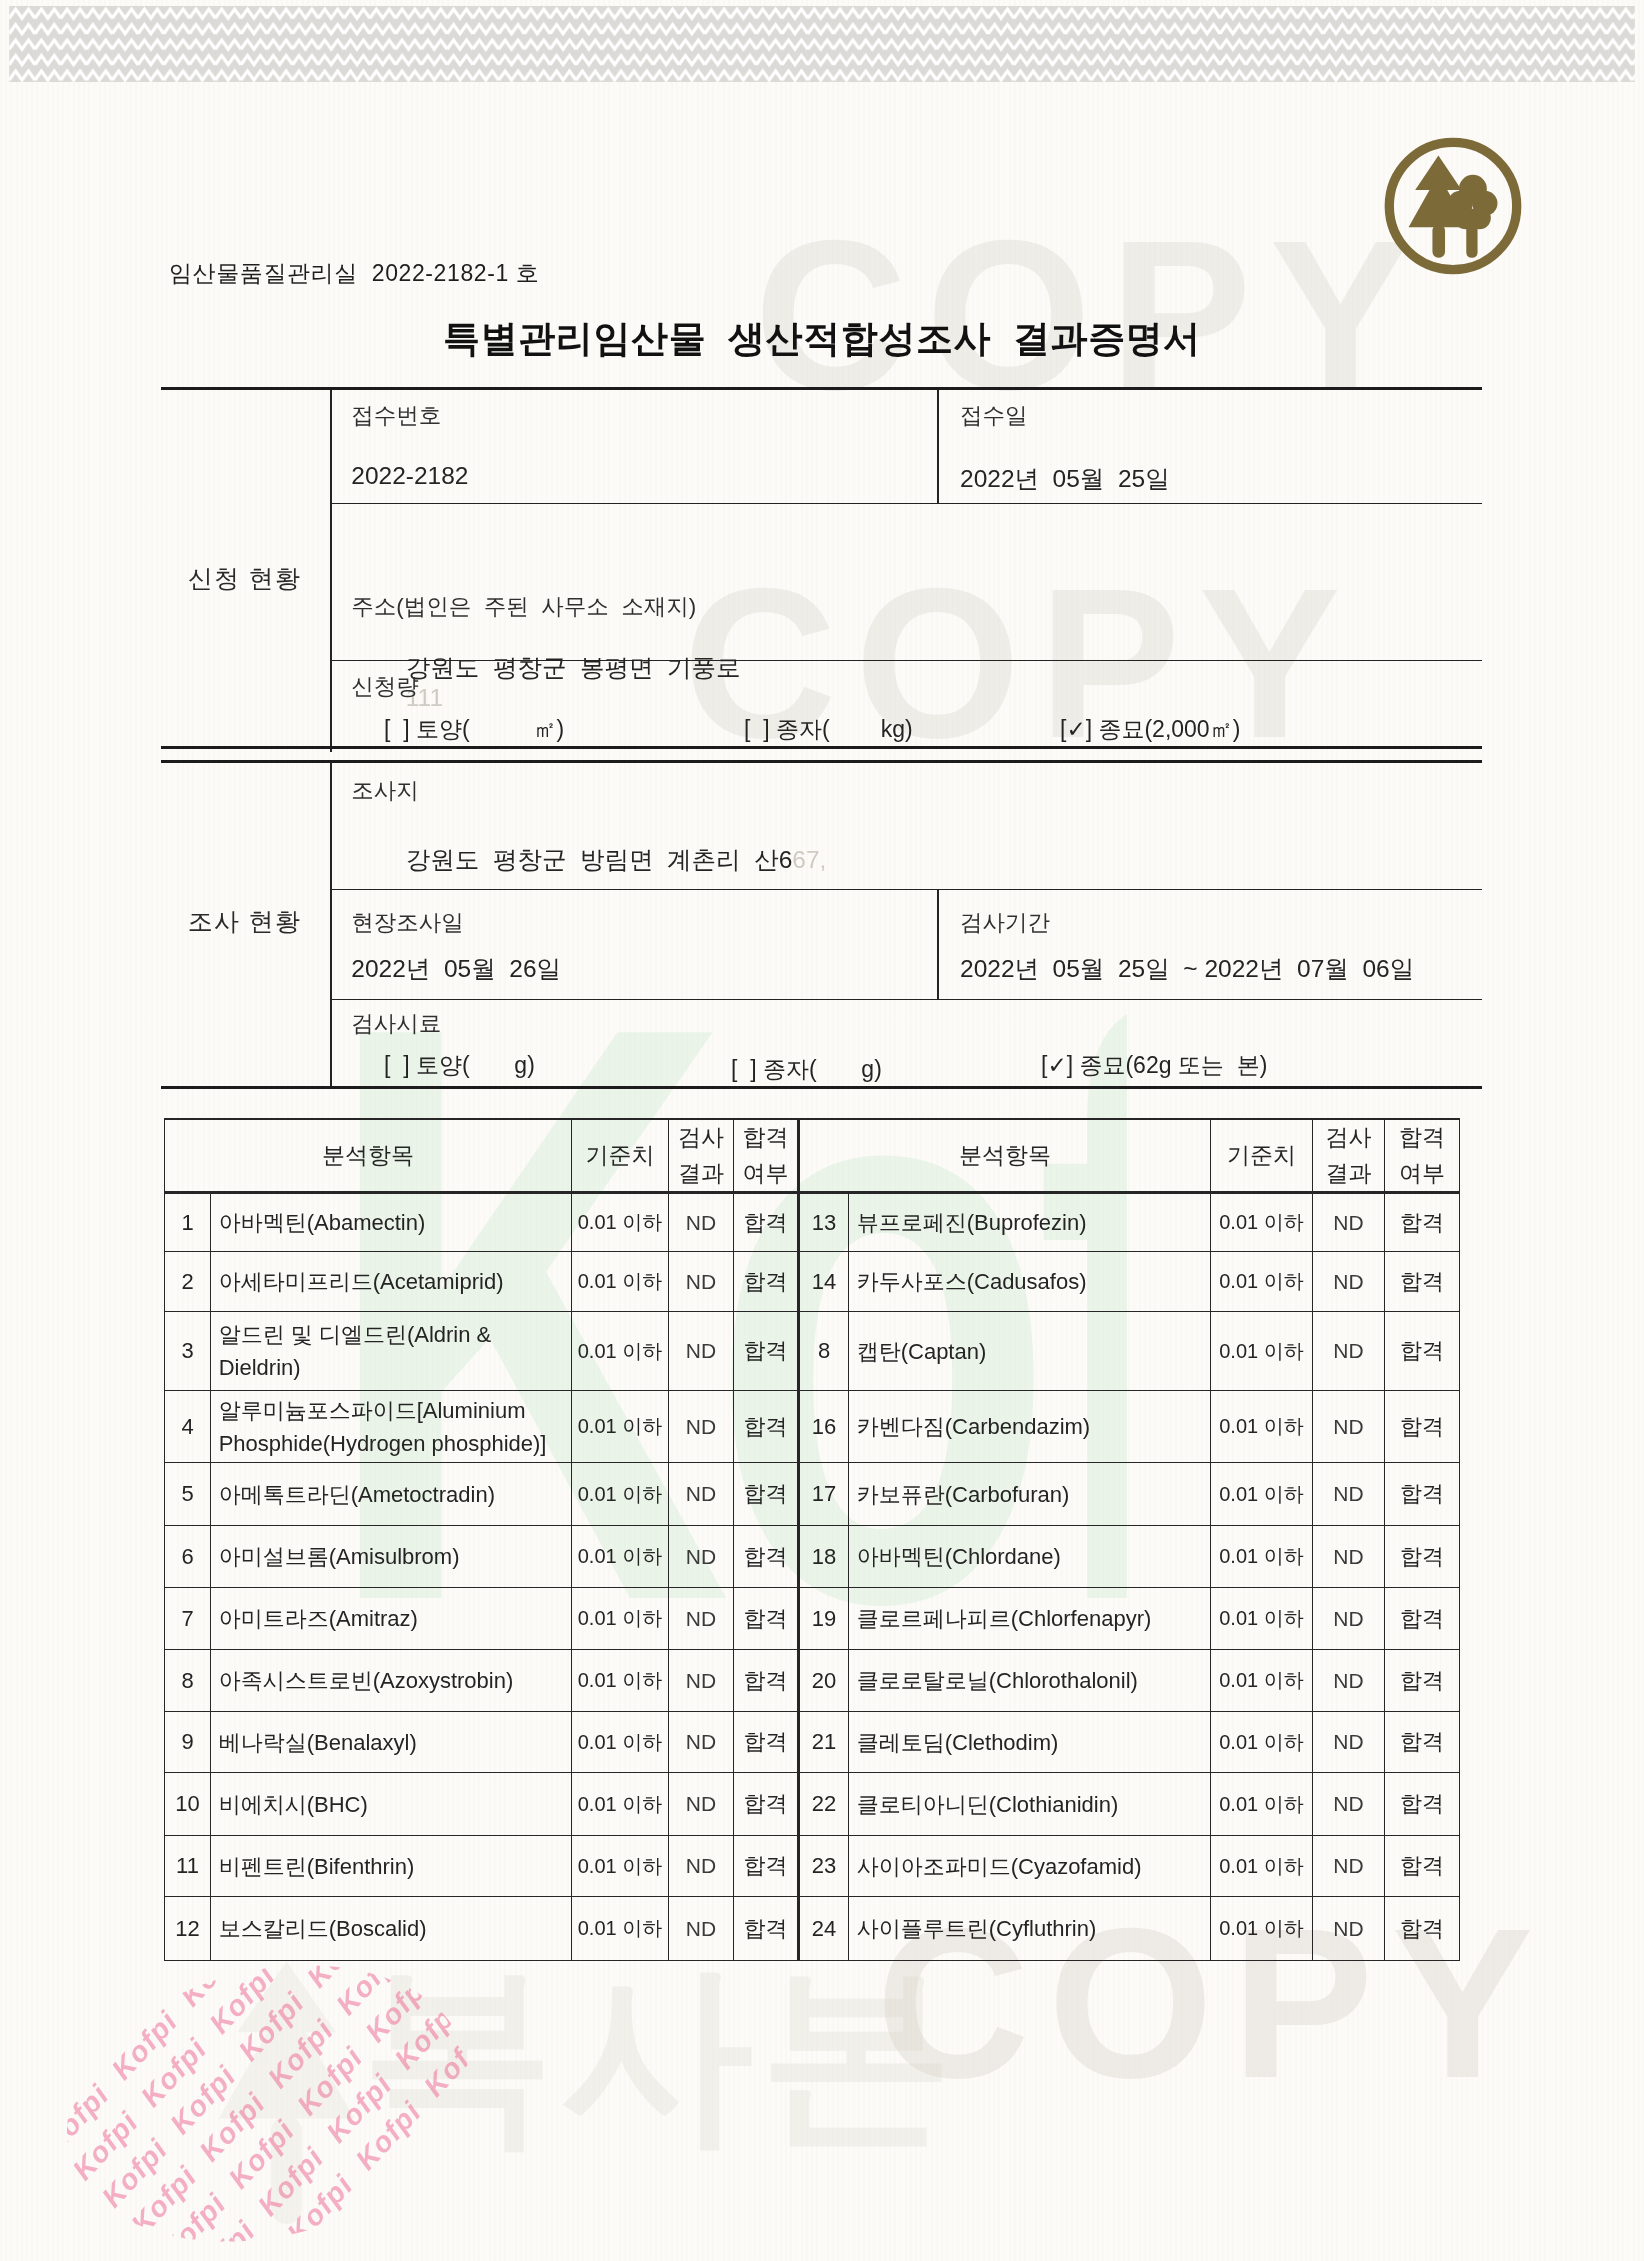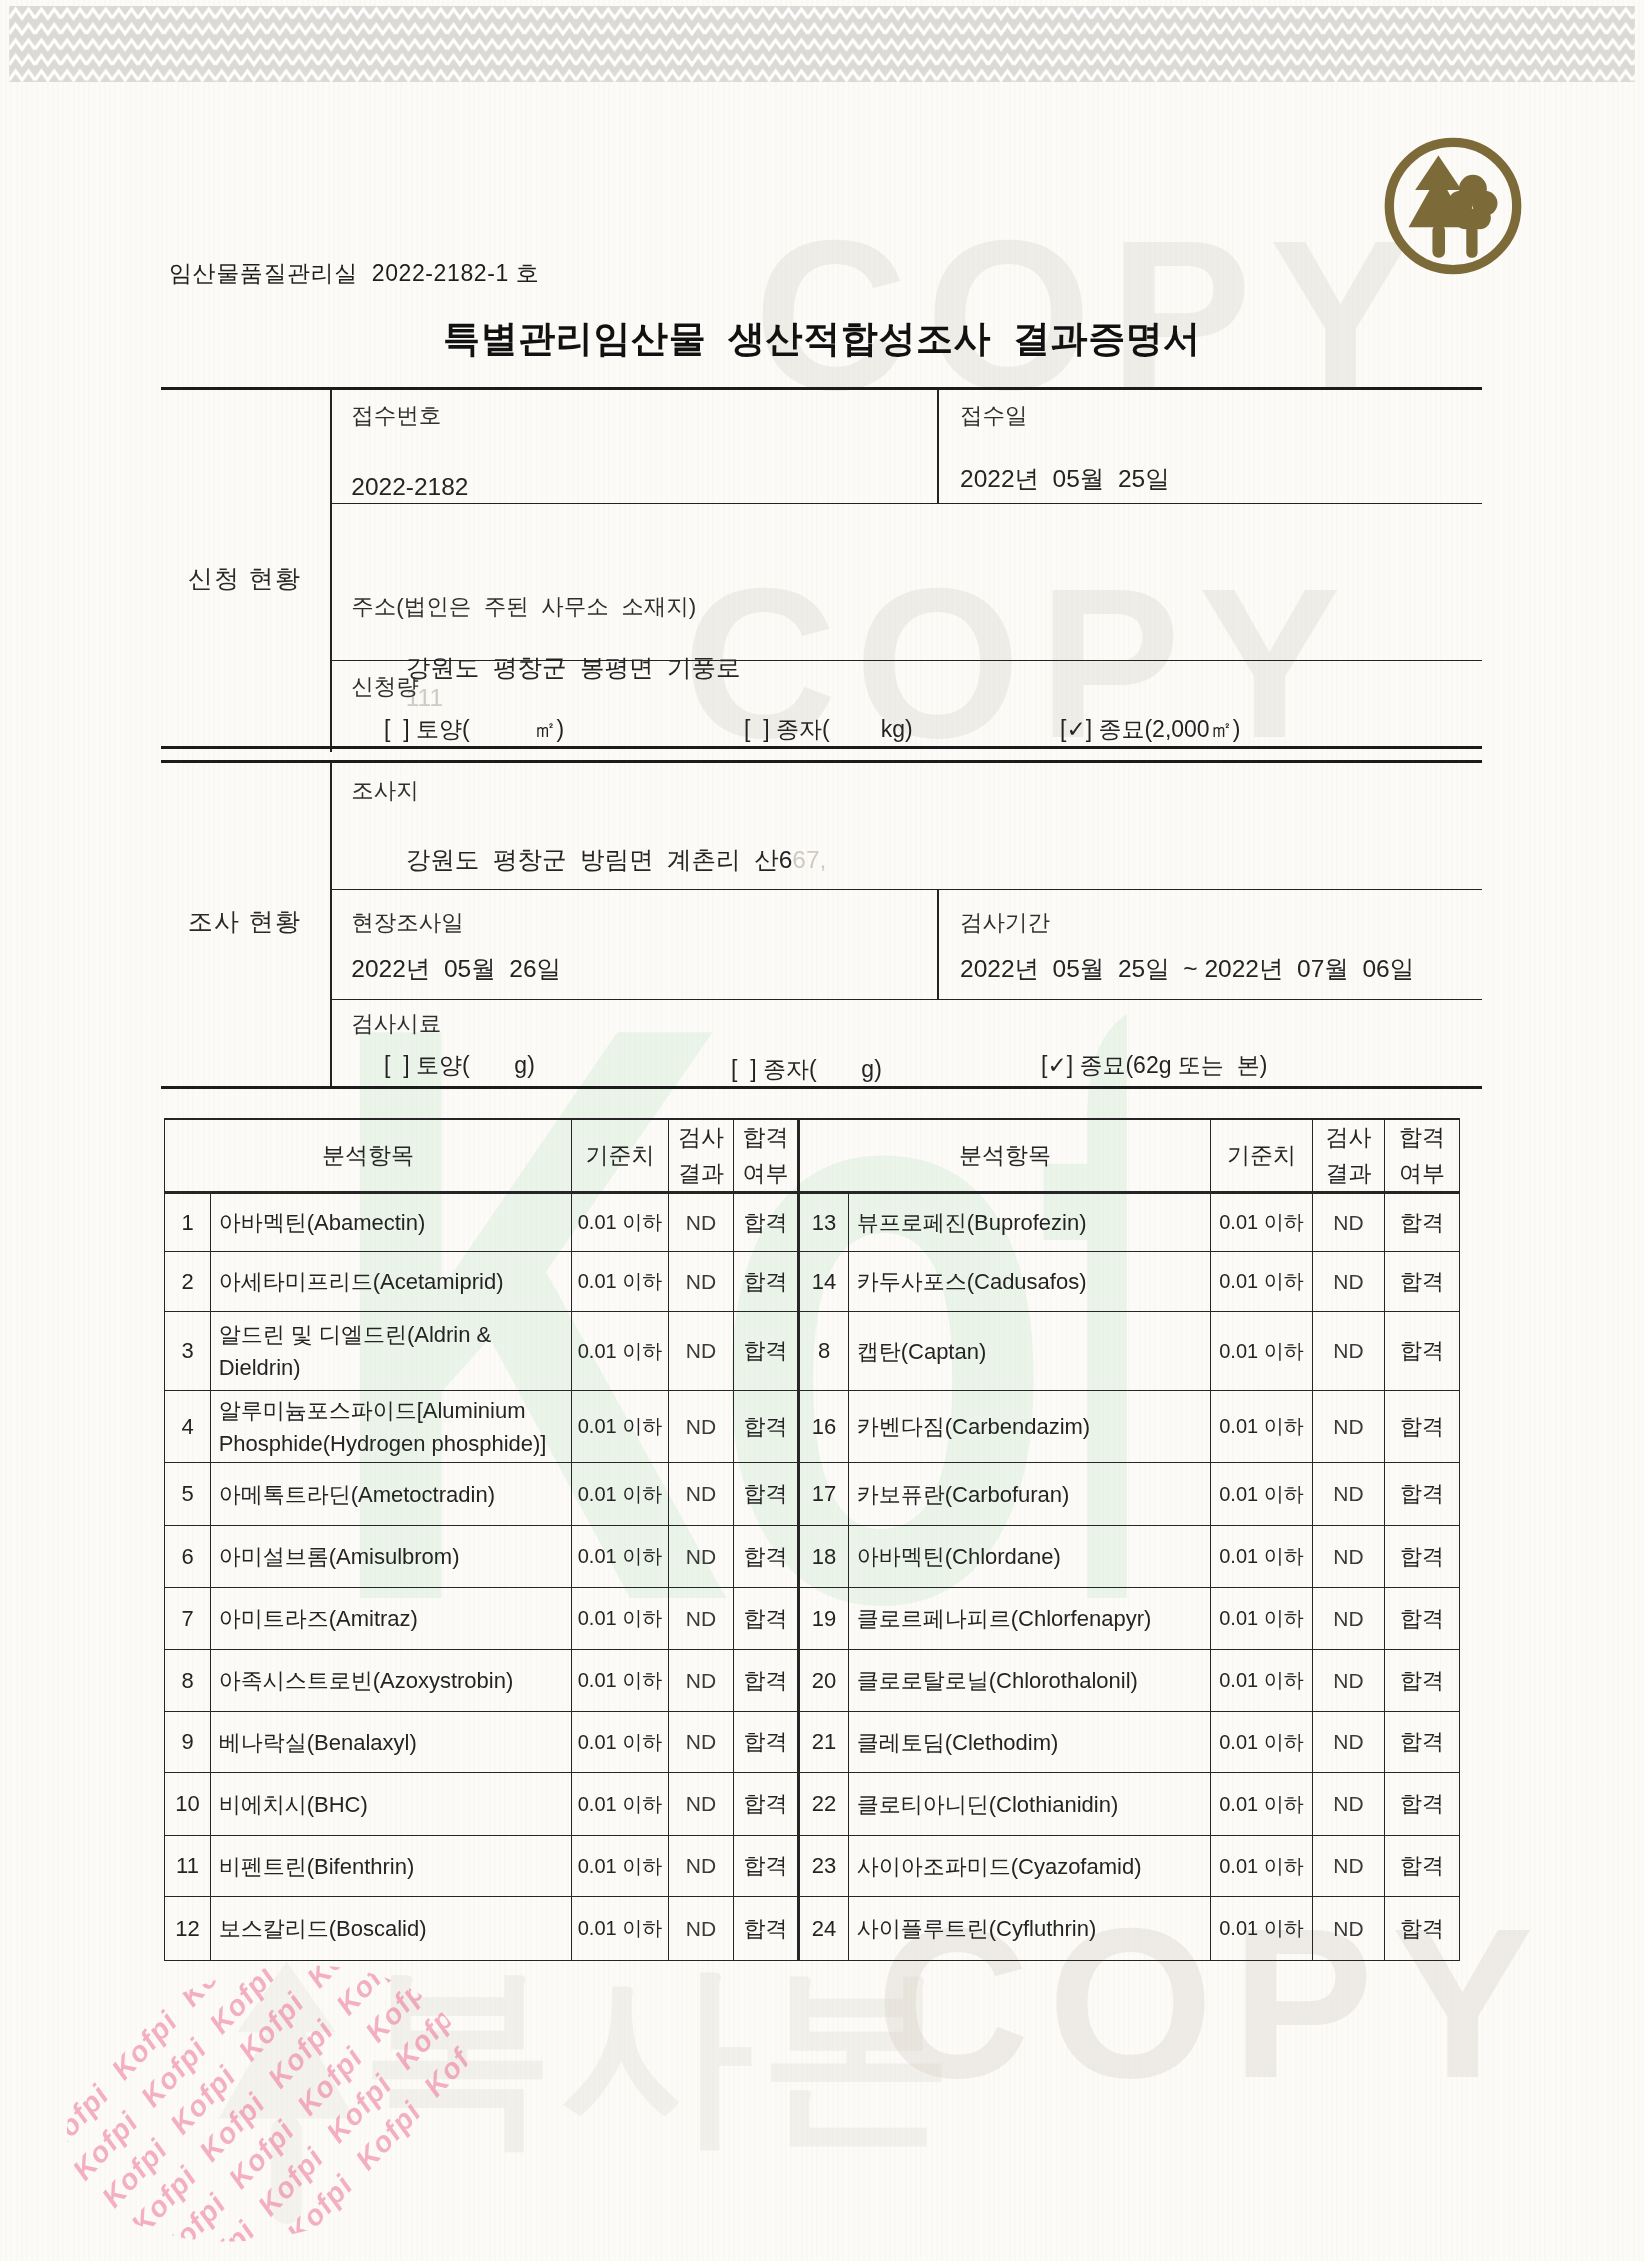--- a/index.html
+++ b/index.html
@@ -126,21 +126,21 @@
   <div class="abs title pre">특별관리임산물  생산적합성조사  결과증명서</div>
 
   <div class="sec sec1">
     <div class="sec-topline"></div>
     <div class="vlab"></div>
     <div class="sec-label pre">신청 현황</div>
 
     <div class="frow s1r1 bline">
       <div class="fdiv"></div>
       <div class="flabel pre" style="top:10.3px">접수번호</div>
-      <div class="fvalue pre" style="top:83px">2022-2182</div>
+      <div class="fvalue pre" style="top:72px">2022-2182</div>
       <div class="flabel right-cell pre" style="top:10.3px">접수일</div>
       <div class="fvalue right-cell pre" style="top:72px">2022년  05월  25일</div>
     </div>
 
 
     <div class="frow s1r3 bline">
       <div class="flabel pre" style="top:7.7px">주소(법인은  주된  사무소  소재지)</div>
       <div class="fvalue pre" style="top:40px">
         <span>강원도  평창군  봉평면  기풍로</span>
         <span class="faint">111</span>

